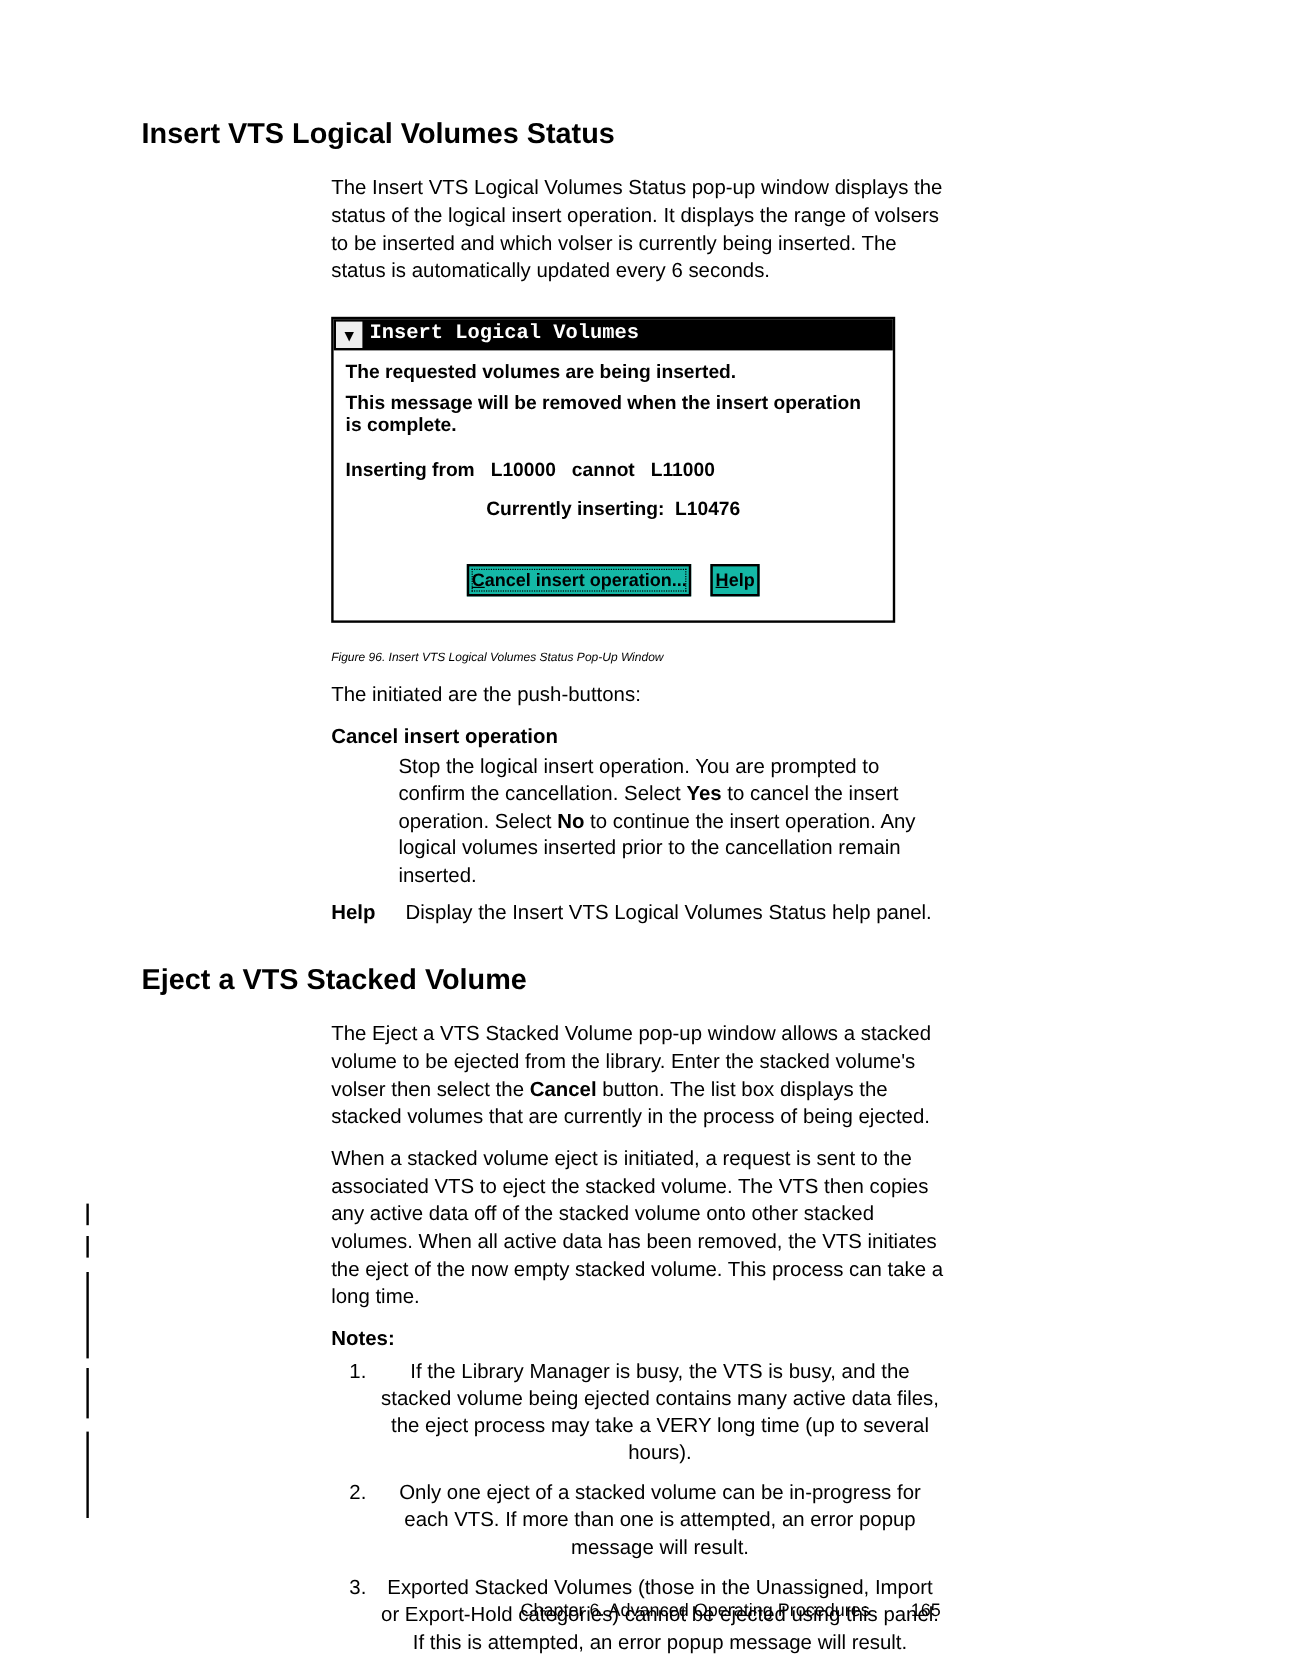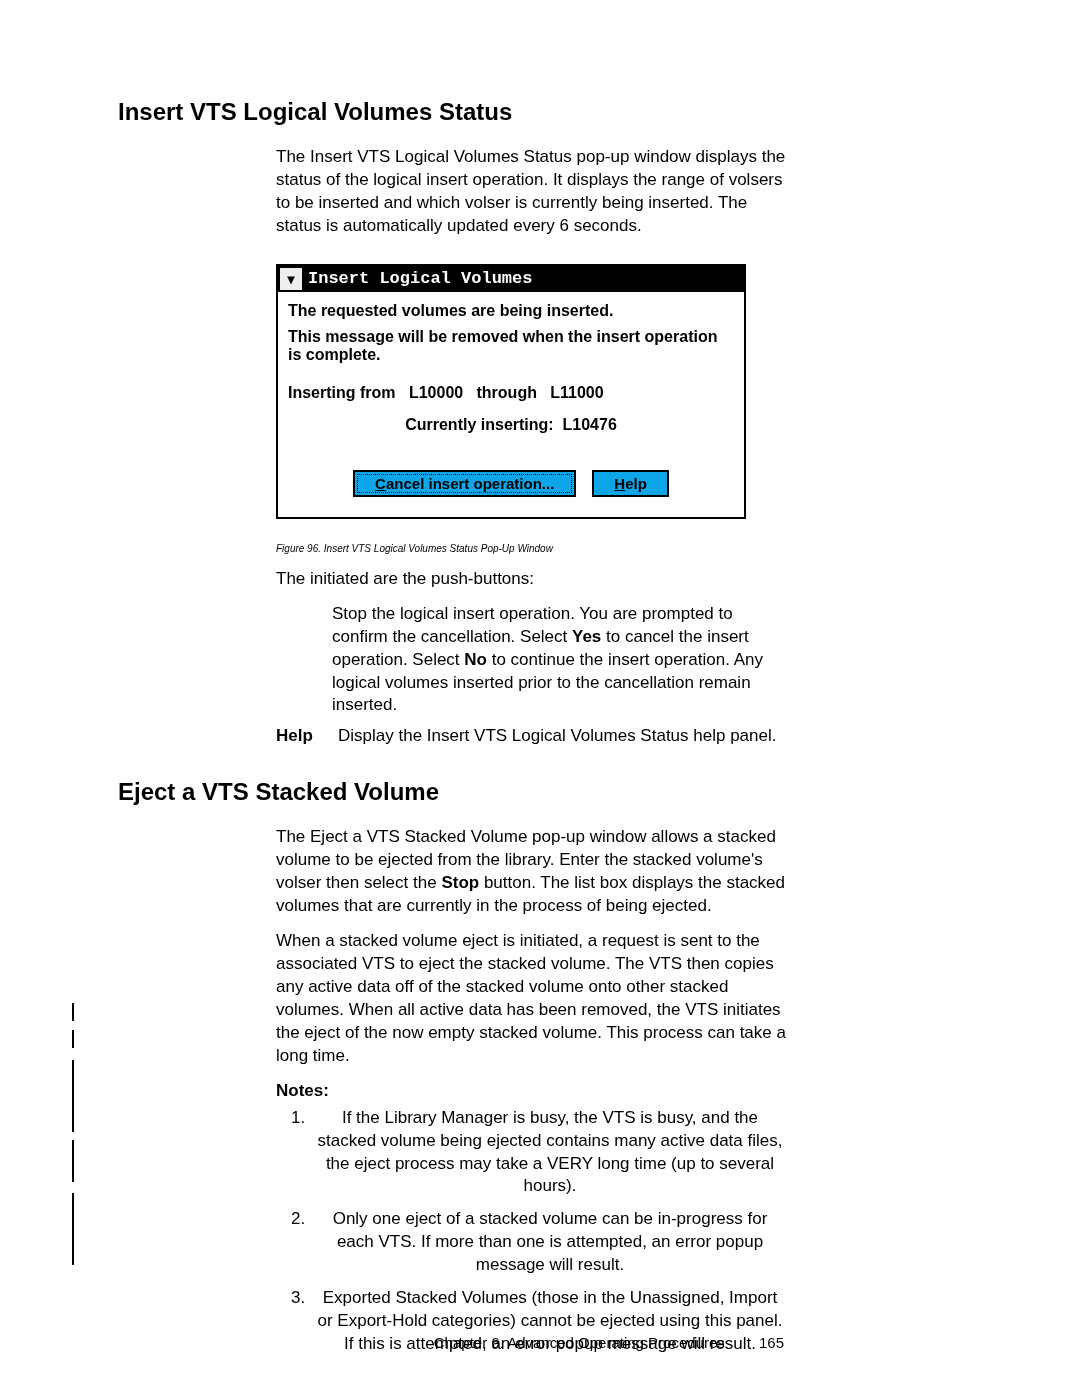--- a/index.html
+++ b/index.html
@@ -90,23 +90,23 @@
   .popup-buttons {
     display: flex;
     justify-content: center;
     gap: 16px;
     padding: 6px 0 4px 0;
   }
   .popup-buttons button {
     font-family: Arial, Helvetica, sans-serif;
     font-weight: bold;
     font-size: 15px;
-    background: #0ea5e9;
+    background: #14b8a6;
     border: 2px solid #000;
-    padding: 3px 20px;
+    padding: 3px 2px;
   }
   .popup-buttons button.focus {
     outline: 1px dotted #000;
     outline-offset: -5px;
   }
   .popup-buttons button .mn {
     text-decoration: underline;
   }
   .figure-caption {
     margin: 24px 0 14px 158px;
@@ -198,21 +198,21 @@
       <div class="popup-titlebar">
         <div class="popup-sysmenu">▾</div>
         <span class="popup-title">Insert Logical Volumes</span>
       </div>
       <div class="popup-body">
         <div class="bold">The requested volumes are being inserted.</div>
         <div class="msg">This message will be removed when the insert operation is complete.</div>
         <div class="line">
           <span>Inserting from</span>
           &nbsp;&nbsp;<span>L10000</span>
-          &nbsp;&nbsp;<span>through</span>
+          &nbsp;&nbsp;<span>cannot</span>
           &nbsp;&nbsp;<span>L11000</span>
         </div>
         <div class="center">
           <span>Currently inserting:</span>
           &nbsp;<span>L10476</span>
         </div>
         <div class="popup-buttons">
           <button class="focus"><span class="mn">C</span><span>ancel insert operation...</span></button>
           <button><span class="mn">H</span><span>elp</span></button>
         </div>
@@ -220,34 +220,35 @@
     </div>
   </div>
 
   <div class="figure-caption">Figure 96. Insert VTS Logical Volumes Status Pop-Up Window</div>
 
   <div class="body-block">
     <p>The initiated are the push-buttons:</p>
   </div>
 
   <div class="dl">
+    <div class="dt">Cancel insert operation</div>
     <div class="dd">
       <span>Stop the logical insert operation. You are prompted to confirm the cancellation. Select </span><span class="inline-bold">Yes</span><span> to cancel the insert operation. Select </span><span class="inline-bold">No</span><span> to continue the insert operation. Any logical volumes inserted prior to the cancellation remain inserted.</span>
     </div>
     <div class="row-inline">
       <div class="dt-inline">Help</div>
       <div class="dd-inline">Display the Insert VTS Logical Volumes Status help panel.</div>
     </div>
   </div>
 
   <h2 class="heading2">Eject a VTS Stacked Volume</h2>
 
   <div class="body-block">
     <p>
-      <span>The Eject a VTS Stacked Volume pop-up window allows a stacked volume to be ejected from the library. Enter the stacked volume's volser then select the </span><span class="inline-bold">Stop</span><span> button. The list box displays the stacked volumes that are currently in the process of being ejected.</span>
+      <span>The Eject a VTS Stacked Volume pop-up window allows a stacked volume to be ejected from the library. Enter the stacked volume's volser then select the </span><span class="inline-bold">Cancel</span><span> button. The list box displays the stacked volumes that are currently in the process of being ejected.</span>
     </p>
     <p>When a stacked volume eject is initiated, a request is sent to the associated VTS to eject the stacked volume. The VTS then copies any active data off of the stacked volume onto other stacked volumes. When all active data has been removed, the VTS initiates the eject of the now empty stacked volume. This process can take a long time.</p>
   </div>
 
   <div class="notes">
     <div class="notes-heading">Notes:</div>
     <ol>
       <li>If the Library Manager is busy, the VTS is busy, and the stacked volume being ejected contains many active data files, the eject process may take a VERY long time (up to several hours).</li>
       <li>Only one eject of a stacked volume can be in-progress for each VTS. If more than one is attempted, an error popup message will result.</li>
       <li>Exported Stacked Volumes (those in the Unassigned, Import or Export-Hold categories) cannot be ejected using this panel. If this is attempted, an error popup message will result.</li>

